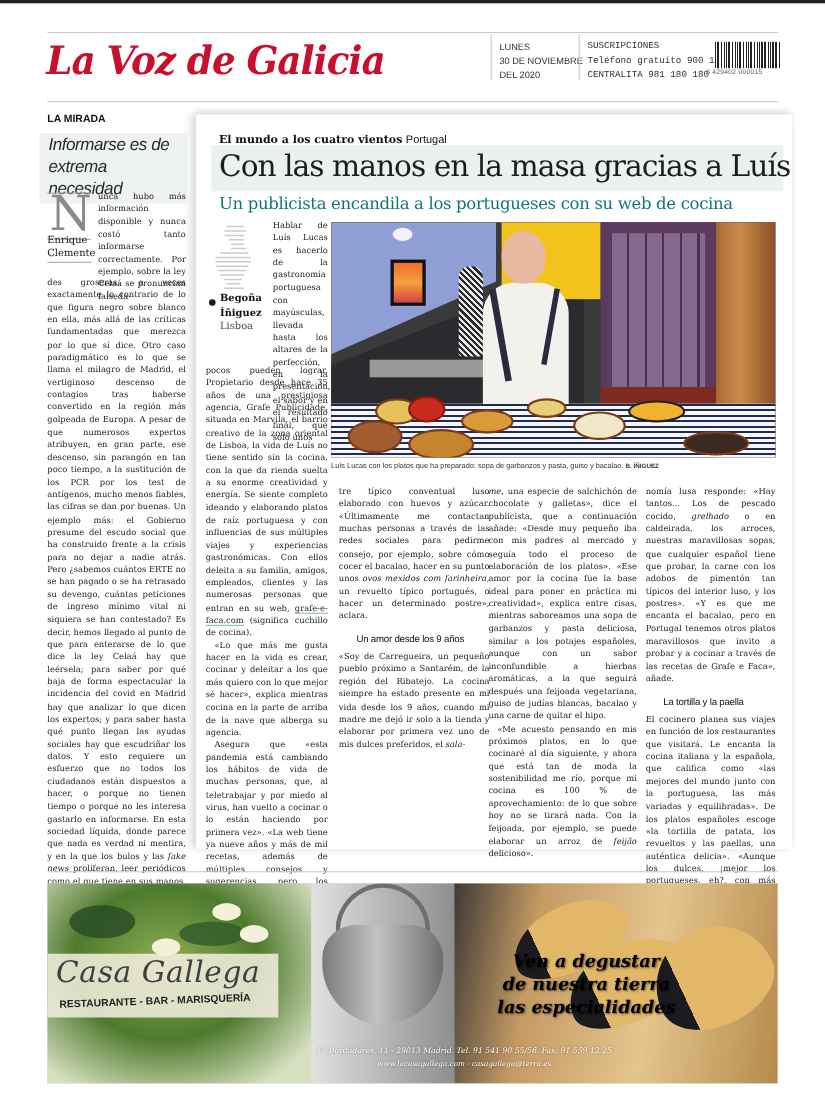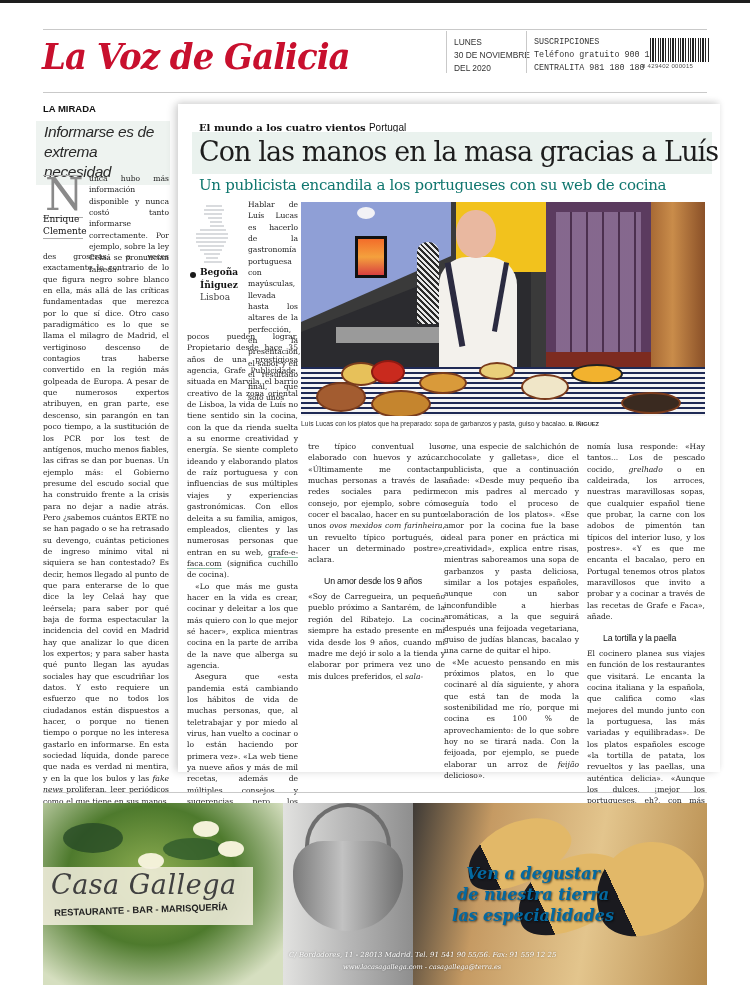--- a/index.html
+++ b/index.html
@@ -83,21 +83,21 @@
   .ad .kale2 { position: absolute; left: 120px; top: 35px; width: 60px; height: 22px; border-radius: 50%; background: #2f5a2a; opacity: 0.8; }
   .ad .bean { position: absolute; width: 26px; height: 16px; border-radius: 50%; background: #f3f1d8; }
   .ad .pot-area { position: absolute; left: 240px; top: 0; width: 130px; height: 182px; background: linear-gradient(90deg, #e2e2e0, #b7b7b7 50%, #8e8e8e); }
   .ad .pot { position: absolute; left: 250px; top: 38px; width: 110px; height: 90px; border-radius: 30px 30px 55px 55px; background: linear-gradient(90deg, #7a7a7a, #c2c2c2 45%, #6e6e6e); }
   .ad .pot-handle { position: absolute; left: 262px; top: 0px; width: 86px; height: 60px; border: 4px solid #6e6e6e; border-bottom: none; border-radius: 50px 50px 0 0; }
   .ad .mussels { position: absolute; left: 370px; top: 0; width: 294px; height: 182px; background: linear-gradient(100deg, #3e3a36 0%, #c59a63 25%, #e3c58d 60%, #b58a4c 100%); }
   .ad .shell { position: absolute; border-radius: 50% 50% 50% 50% / 60% 60% 40% 40%; background: linear-gradient(90deg, #1a1a1f 0 22%, #e2b868 22%); transform: rotate(-25deg); }
   .ad .label-box { position: absolute; left: 0; top: 64px; width: 210px; height: 58px; background: rgba(244,240,225,0.85); }
   .ad .brand { position: absolute; left: 8px; top: 66px; font-family: "DejaVu Serif", serif; font-style: italic; font-size: 27px; color: #404040; letter-spacing: 0.5px; }
   .ad .tag { position: absolute; left: 11px; top: 101px; font-family: "Liberation Sans", sans-serif; font-weight: bold; font-size: 9.4px; color: #222; transform: rotate(-2deg); }
-  .ad .slogan { position: absolute; left: 395px; top: 60px; width: 190px; text-align: center; font-family: "DejaVu Serif", serif; font-style: italic; font-weight: bold; font-size: 16px; line-height: 21px; color: #0369a1; text-shadow: 1px 1px 2px rgba(0,0,0,0.6); }
+  .ad .slogan { position: absolute; left: 395px; top: 60px; width: 190px; text-align: center; font-family: "DejaVu Serif", serif; font-style: italic; font-weight: bold; font-size: 16px; line-height: 21px; color: #000000; text-shadow: 1px 1px 2px rgba(0,0,0,0.6); }
   .ad .contact1 { position: absolute; left: 246px; top: 148px; font-family: "DejaVu Serif", serif; font-style: italic; font-size: 7px; color: #ffffff; white-space: nowrap; text-shadow: 0 0 2px rgba(0,0,0,0.5); }
   .ad .contact2 { position: absolute; left: 300px; top: 160px; font-family: "DejaVu Serif", serif; font-style: italic; font-size: 6.6px; color: #ffffff; white-space: nowrap; text-shadow: 0 0 2px rgba(0,0,0,0.5); }
 </style>
 </head>
 <body>
 
 <div class="topbar"></div>
 
 <div class="rule" style="left:43px;top:29px;width:664px;"></div>
 <div class="logo">La Voz de Galicia</div>

